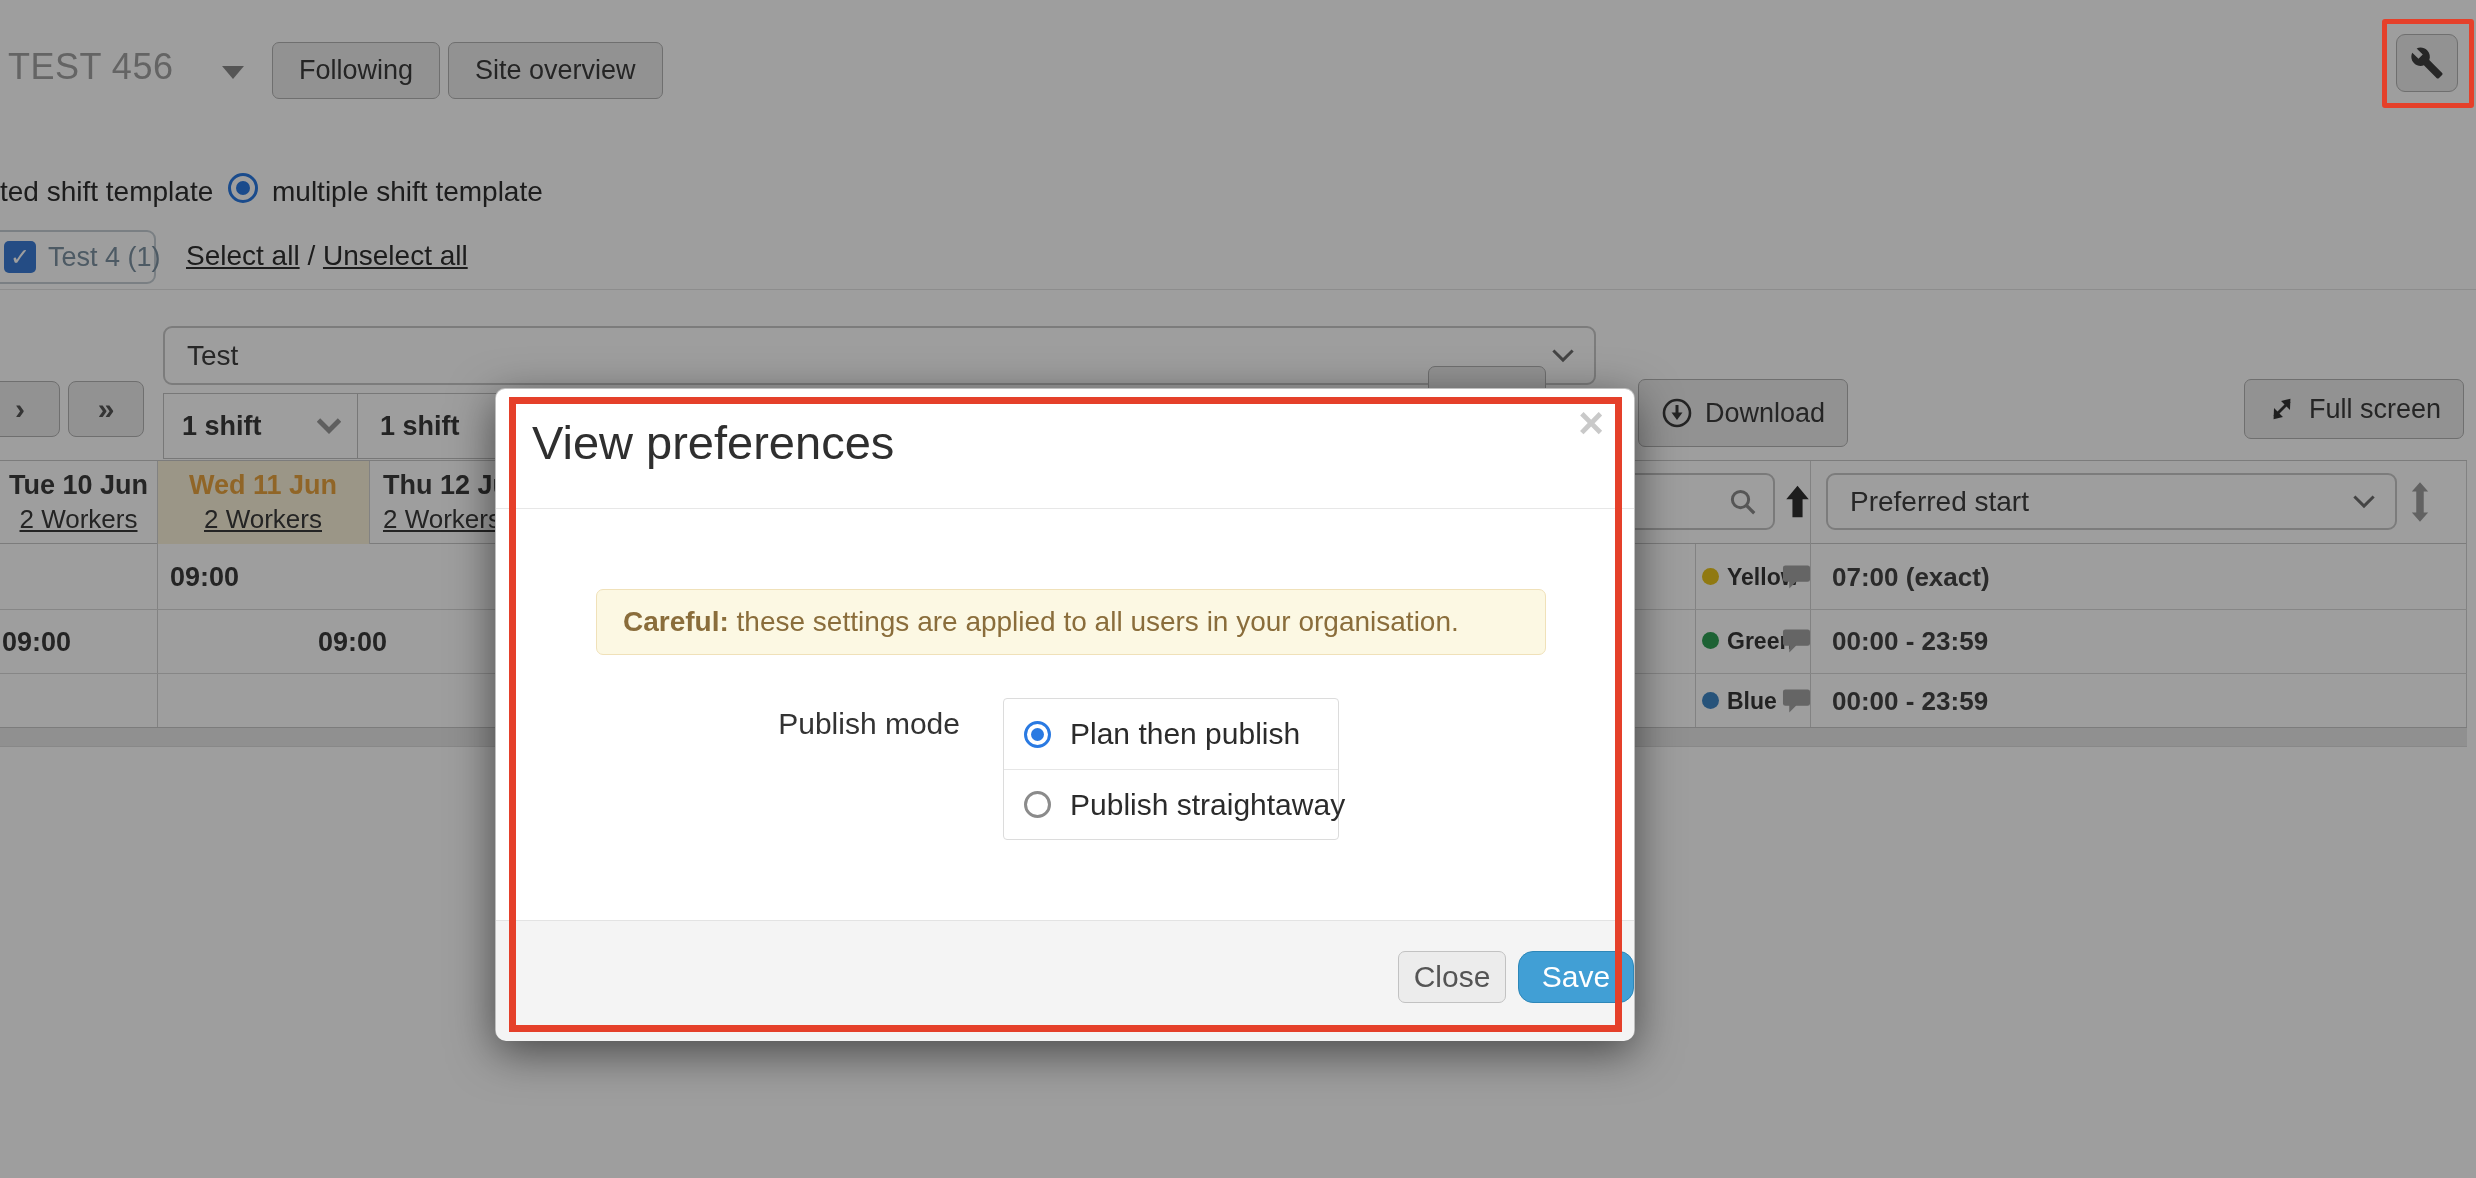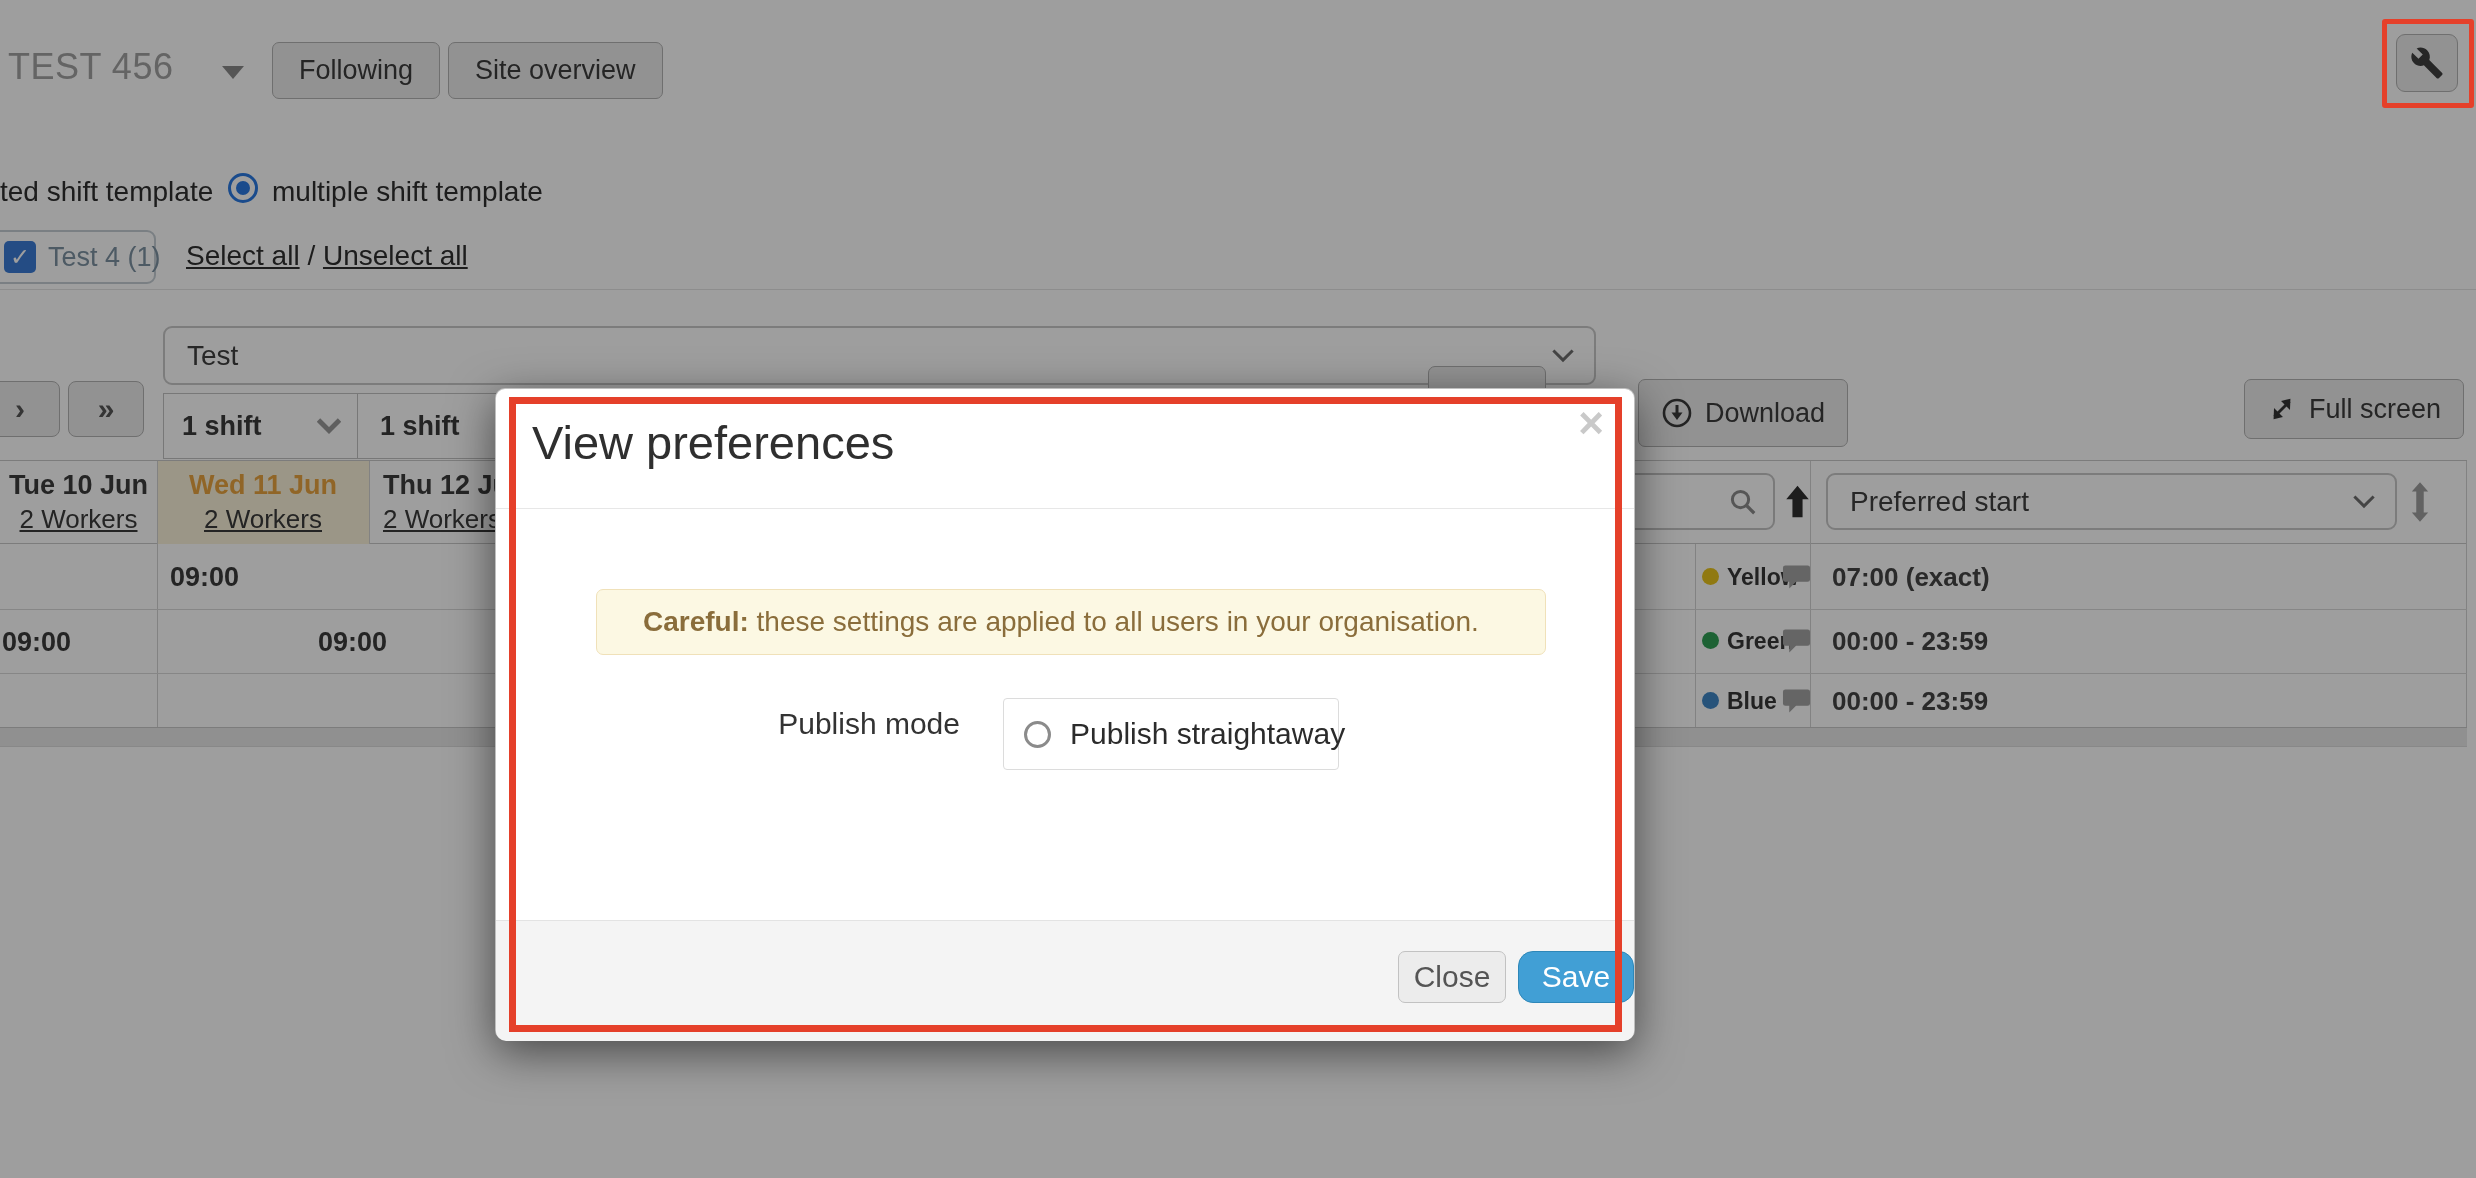--- a/index.html
+++ b/index.html
@@ -86,21 +86,21 @@
   #overlay { left:0; top:0; width:2476px; height:1178px; background:rgba(0,0,0,0.38); z-index:40; }
   #modal { left:495px; top:388px; width:1140px; height:652px; background:#fff; border-radius:10px;
     border:1px solid rgba(0,0,0,0.25); box-shadow:0 12px 45px rgba(0,0,0,0.55); z-index:50; }
   #modal-annotation { position:absolute; left:13px; top:8px; right:12px; bottom:7px;
     border:7px solid #e5402a; z-index:5; pointer-events:none; }
   #modal-header { position:absolute; left:0; top:0; width:100%; height:120px; border-bottom:1px solid #e7e7e7; }
   #modal-title { position:absolute; left:36px; top:26px; font-size:47px; font-weight:300; color:#2f2f2f; }
   #modal-close { position:absolute; right:30px; top:12px; font-size:44px; font-weight:bold; color:#c9c9c9; cursor:pointer; line-height:1; }
   #modal-warning { position:absolute; left:100px; top:200px; width:950px; height:66px;
     background:#fcf8e3; border:1px solid #f0e1b9; border-radius:7px;
-    font-size:28px; color:#8a6d3b; line-height:64px; padding-left:46px; white-space:nowrap; }
+    font-size:28px; color:#8a6d3b; line-height:64px; padding-left:26px; white-space:nowrap; }
   #publish-mode-label { position:absolute; left:104px; top:318px; width:360px; text-align:right; font-size:30px; color:#333; }
   #publish-options { position:absolute; left:507px; top:309px; width:336px; background:#fff;
     border:1px solid #dcdcdc; border-radius:4px; }
   .pub-option { height:70px; display:flex; align-items:center; padding:0 20px; gap:19px; cursor:pointer; }
   .pub-option + .pub-option { border-top:1px solid #e6e6e6; }
   .pub-option .radio { position:relative; flex:none; width:27px; height:27px; }
   .pub-option .radio.sel::after { inset:4px; }
   .pub-option .lbl { font-size:30px; color:#2b2b2b; white-space:nowrap; }
   #modal-footer { position:absolute; left:0; top:531px; width:100%; height:121px;
     background:#f4f4f4; border-top:1px solid #e3e3e3; border-radius:0 0 10px 10px; }
@@ -248,20 +248,24 @@
     <div id="modal-header">
       <div id="modal-title">View preferences</div>
       <div id="modal-close">×</div>
     </div>
     <div id="modal-warning">
       <b>Careful:</b><span> these settings are applied to all users in your organisation.</span>
     </div>
     <div id="publish-mode-label">Publish mode</div>
     <div id="publish-options">
       <div class="pub-option">
+        <span class="radio sel"></span>
+        <span class="lbl">Plan then publish</span>
+      </div>
+      <div class="pub-option">
         <span class="radio unsel"></span>
         <span class="lbl">Publish straightaway</span>
       </div>
     </div>
     <div id="modal-footer"></div>
     <button id="btn-close-modal" class="btn">Close</button>
     <button id="btn-save" class="btn">Save</button>
   </div>
 
 </div>

